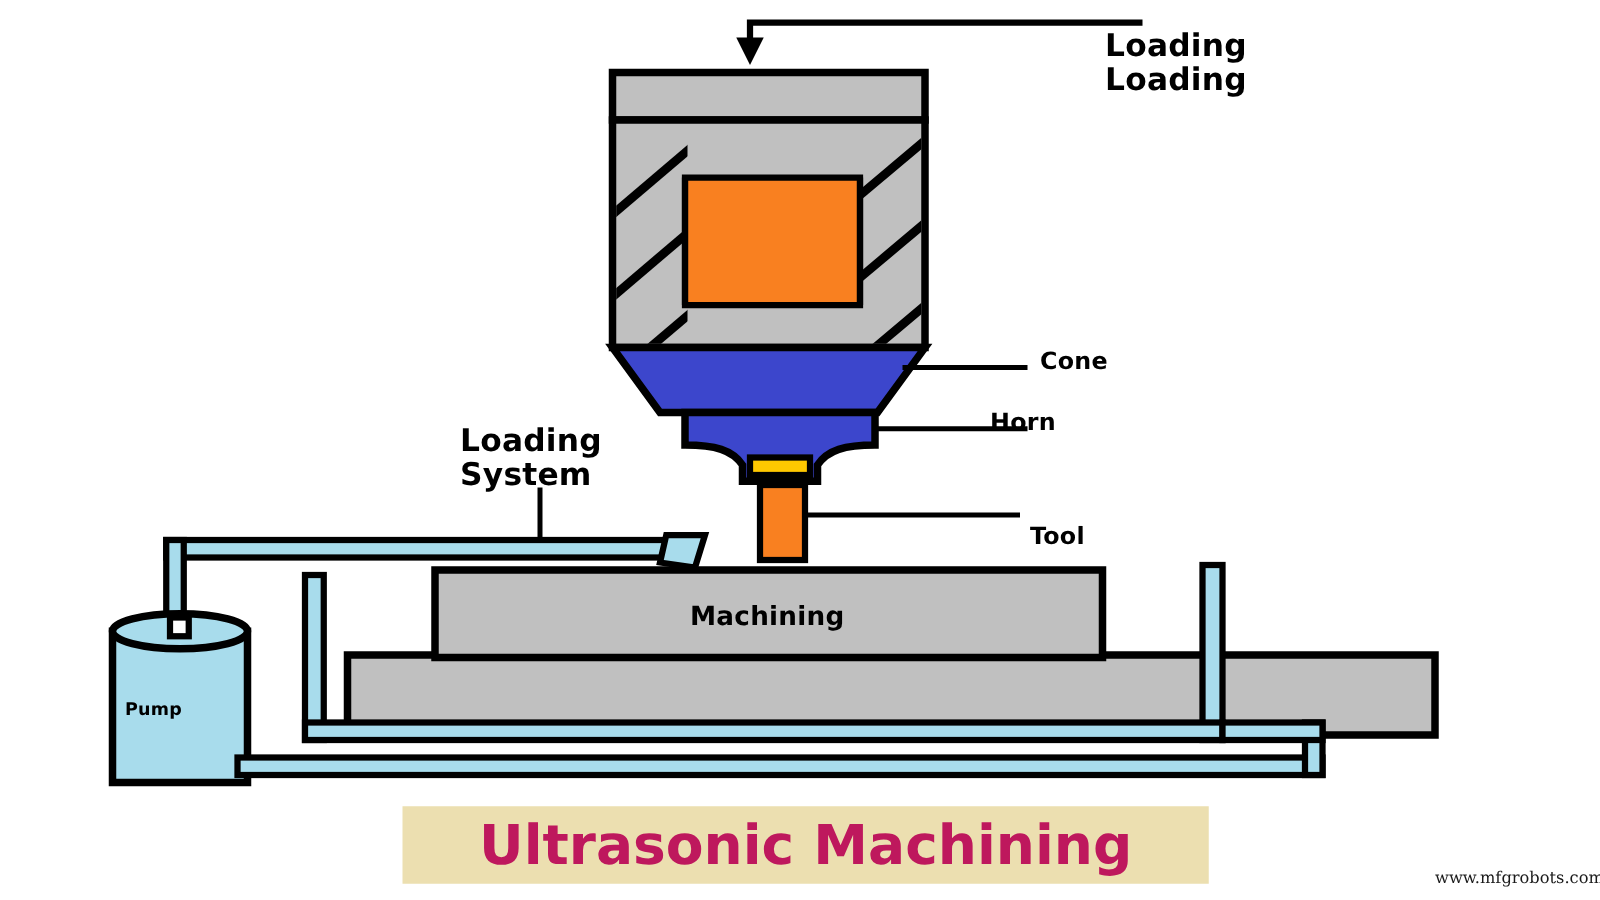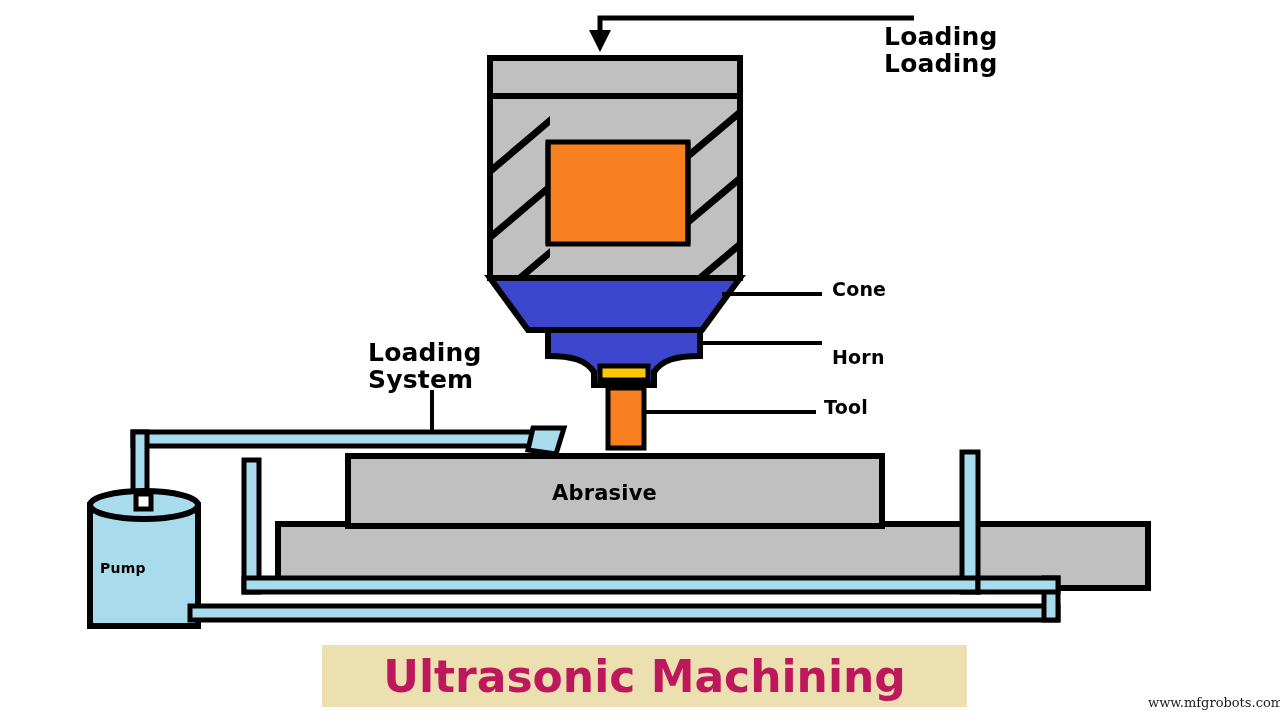--- a/index.html
+++ b/index.html
@@ -35,22 +35,22 @@
     letter-spacing: 0.2px;
   }
   .lbl-callout { font-size: 19px; }
   .lbl-inner   { font-size: 21px; }
   #label-loading-system {
     left: 864px; top: 24px;
     font-size: 25px;
     margin-left: 20px;
   }
   #label-cone  { left: 832px; top: 279px; }
-  #label-horn  { left: 832px; top: 328px; margin-top: 19px; }
-  #label-tool  { left: 824px; top: 397px; }
+  #label-horn  { left: 792px; top: 328px; }
+  #label-tool  { left: 824px; top: 419px; }
   #label-abrasive-slurry {
     left: 368px; top: 340px;
     font-size: 25px;
   }
   #label-workpiece {
     left: 552px; top: 482px;
     font-size: 21px;
   }
   #label-pump {
     left: 100px; top: 561px;
@@ -195,21 +195,21 @@
   <div class="lbl lbl-callout" id="label-loading-system"><span>Loading</span><br><span>Loading</span></div>
 
   <div class="lbl lbl-callout" id="label-cone">Cone</div>
 
   <div class="lbl lbl-callout" id="label-horn">Horn</div>
 
   <div class="lbl lbl-callout" id="label-tool">Tool</div>
 
   <div class="lbl lbl-callout" id="label-abrasive-slurry"><span>Loading</span><br><span>System</span></div>
 
-  <div class="lbl lbl-inner" id="label-workpiece">Abrasive</div>
+  <div class="lbl lbl-inner" id="label-workpiece">Machining</div>
 
   <div class="lbl lbl-inner" id="label-pump">Pump</div>
 
   <div id="title-banner">
     <div id="title-text">Ultrasonic Machining</div>
   </div>
 
   <div id="watermark">www.mfgrobots.com</div>
 
 </div>

